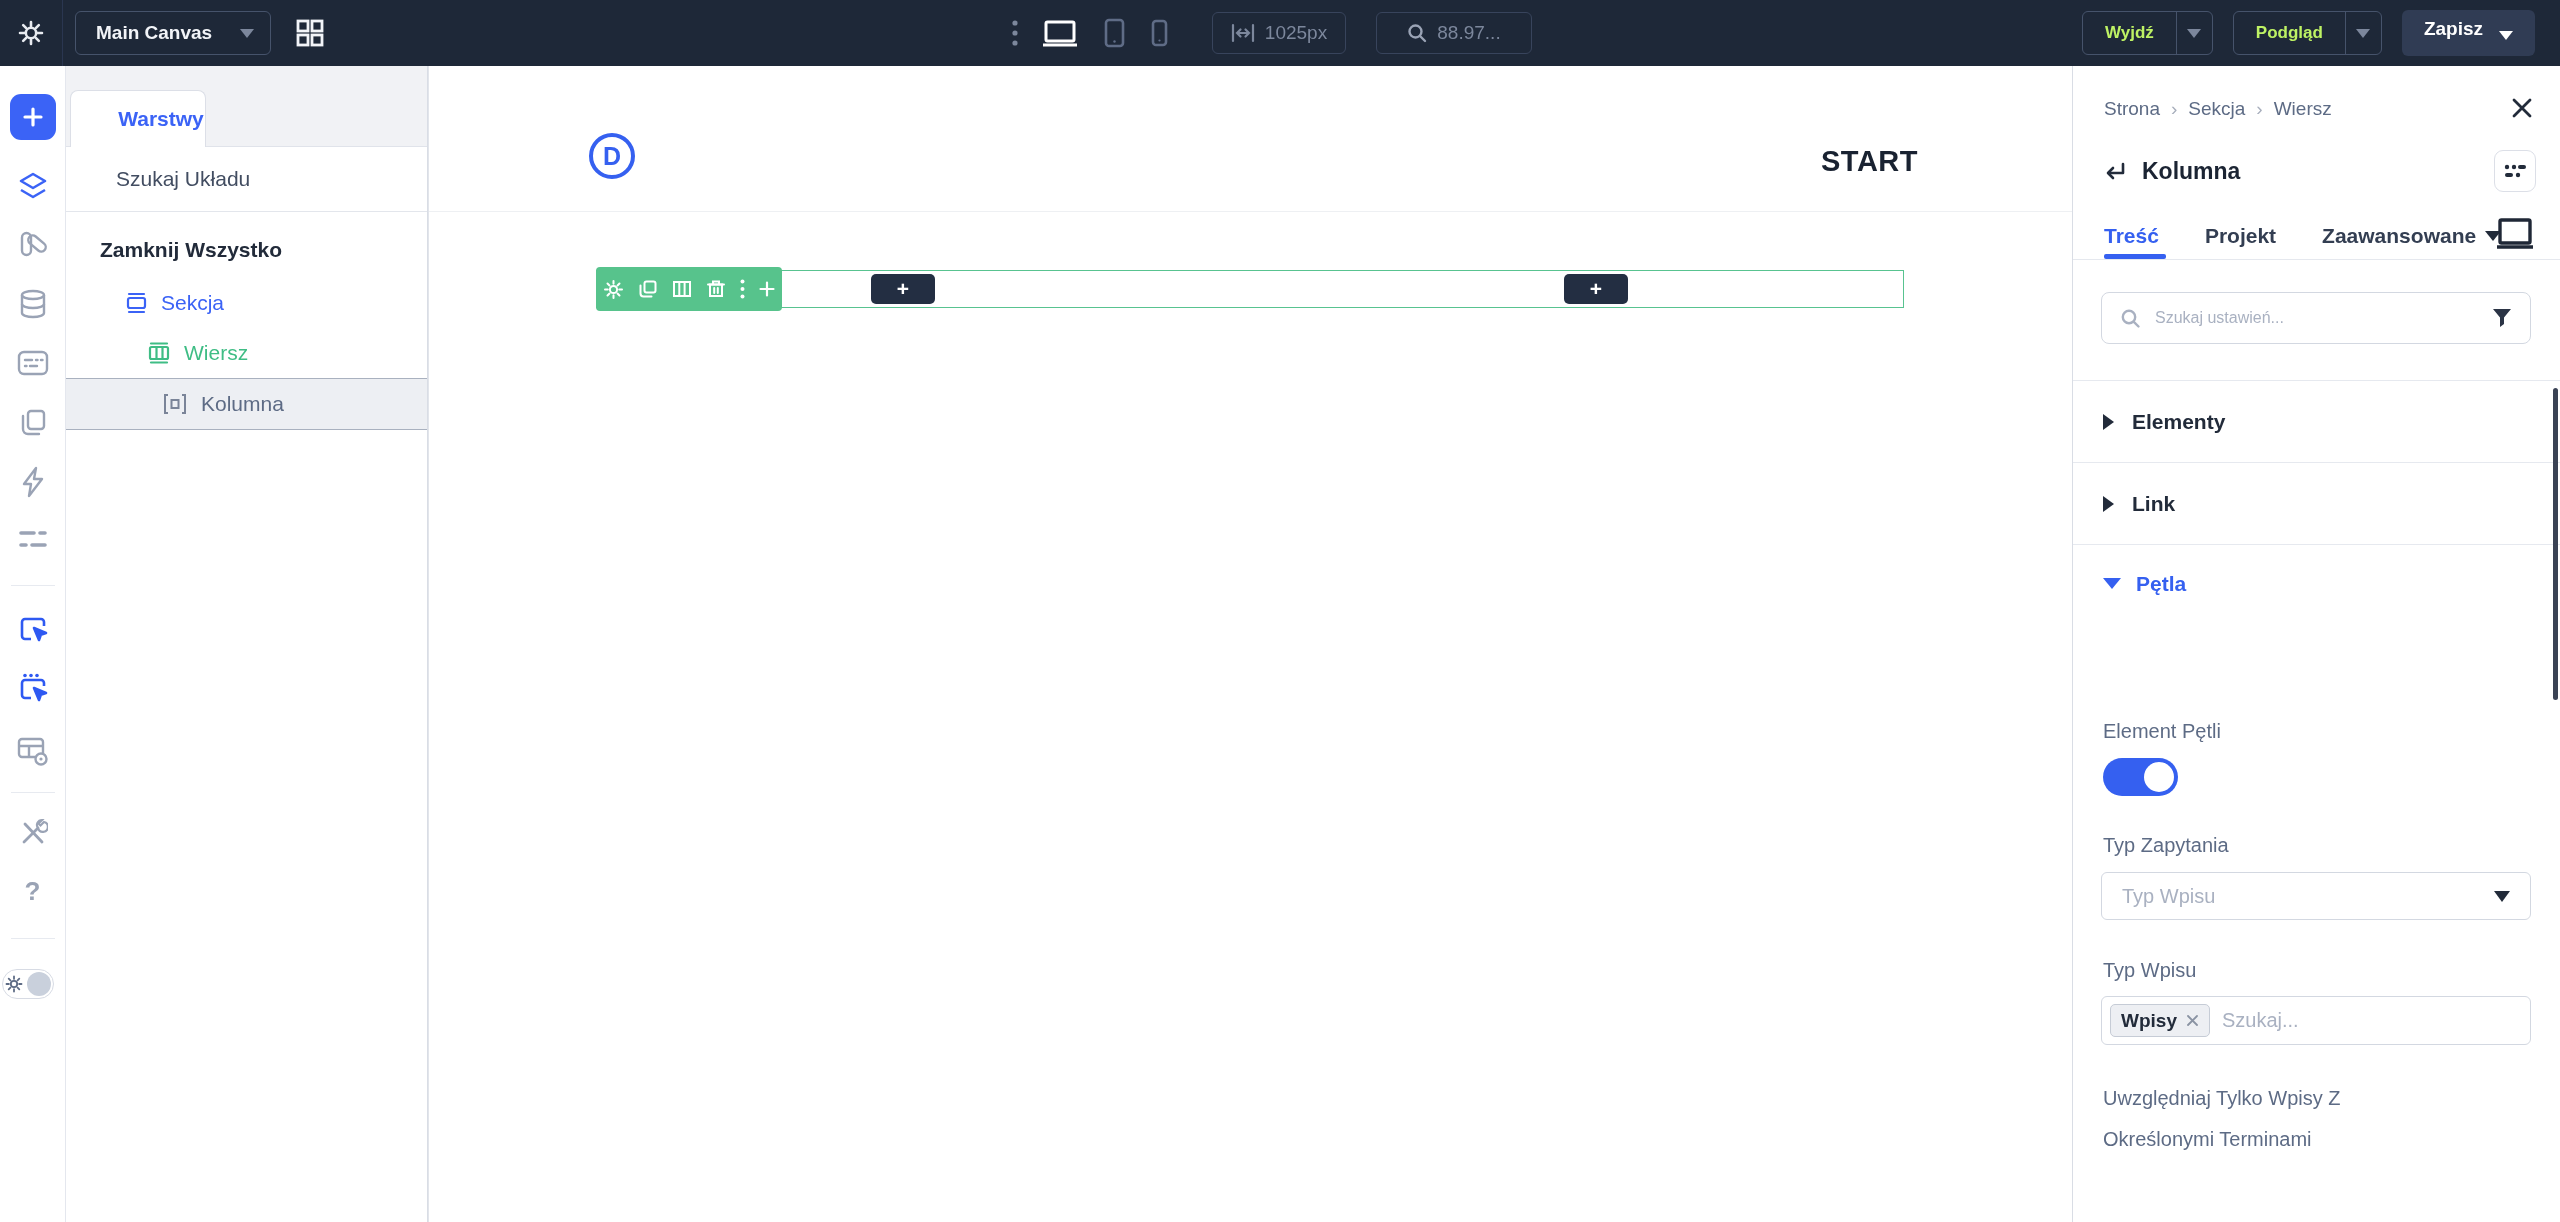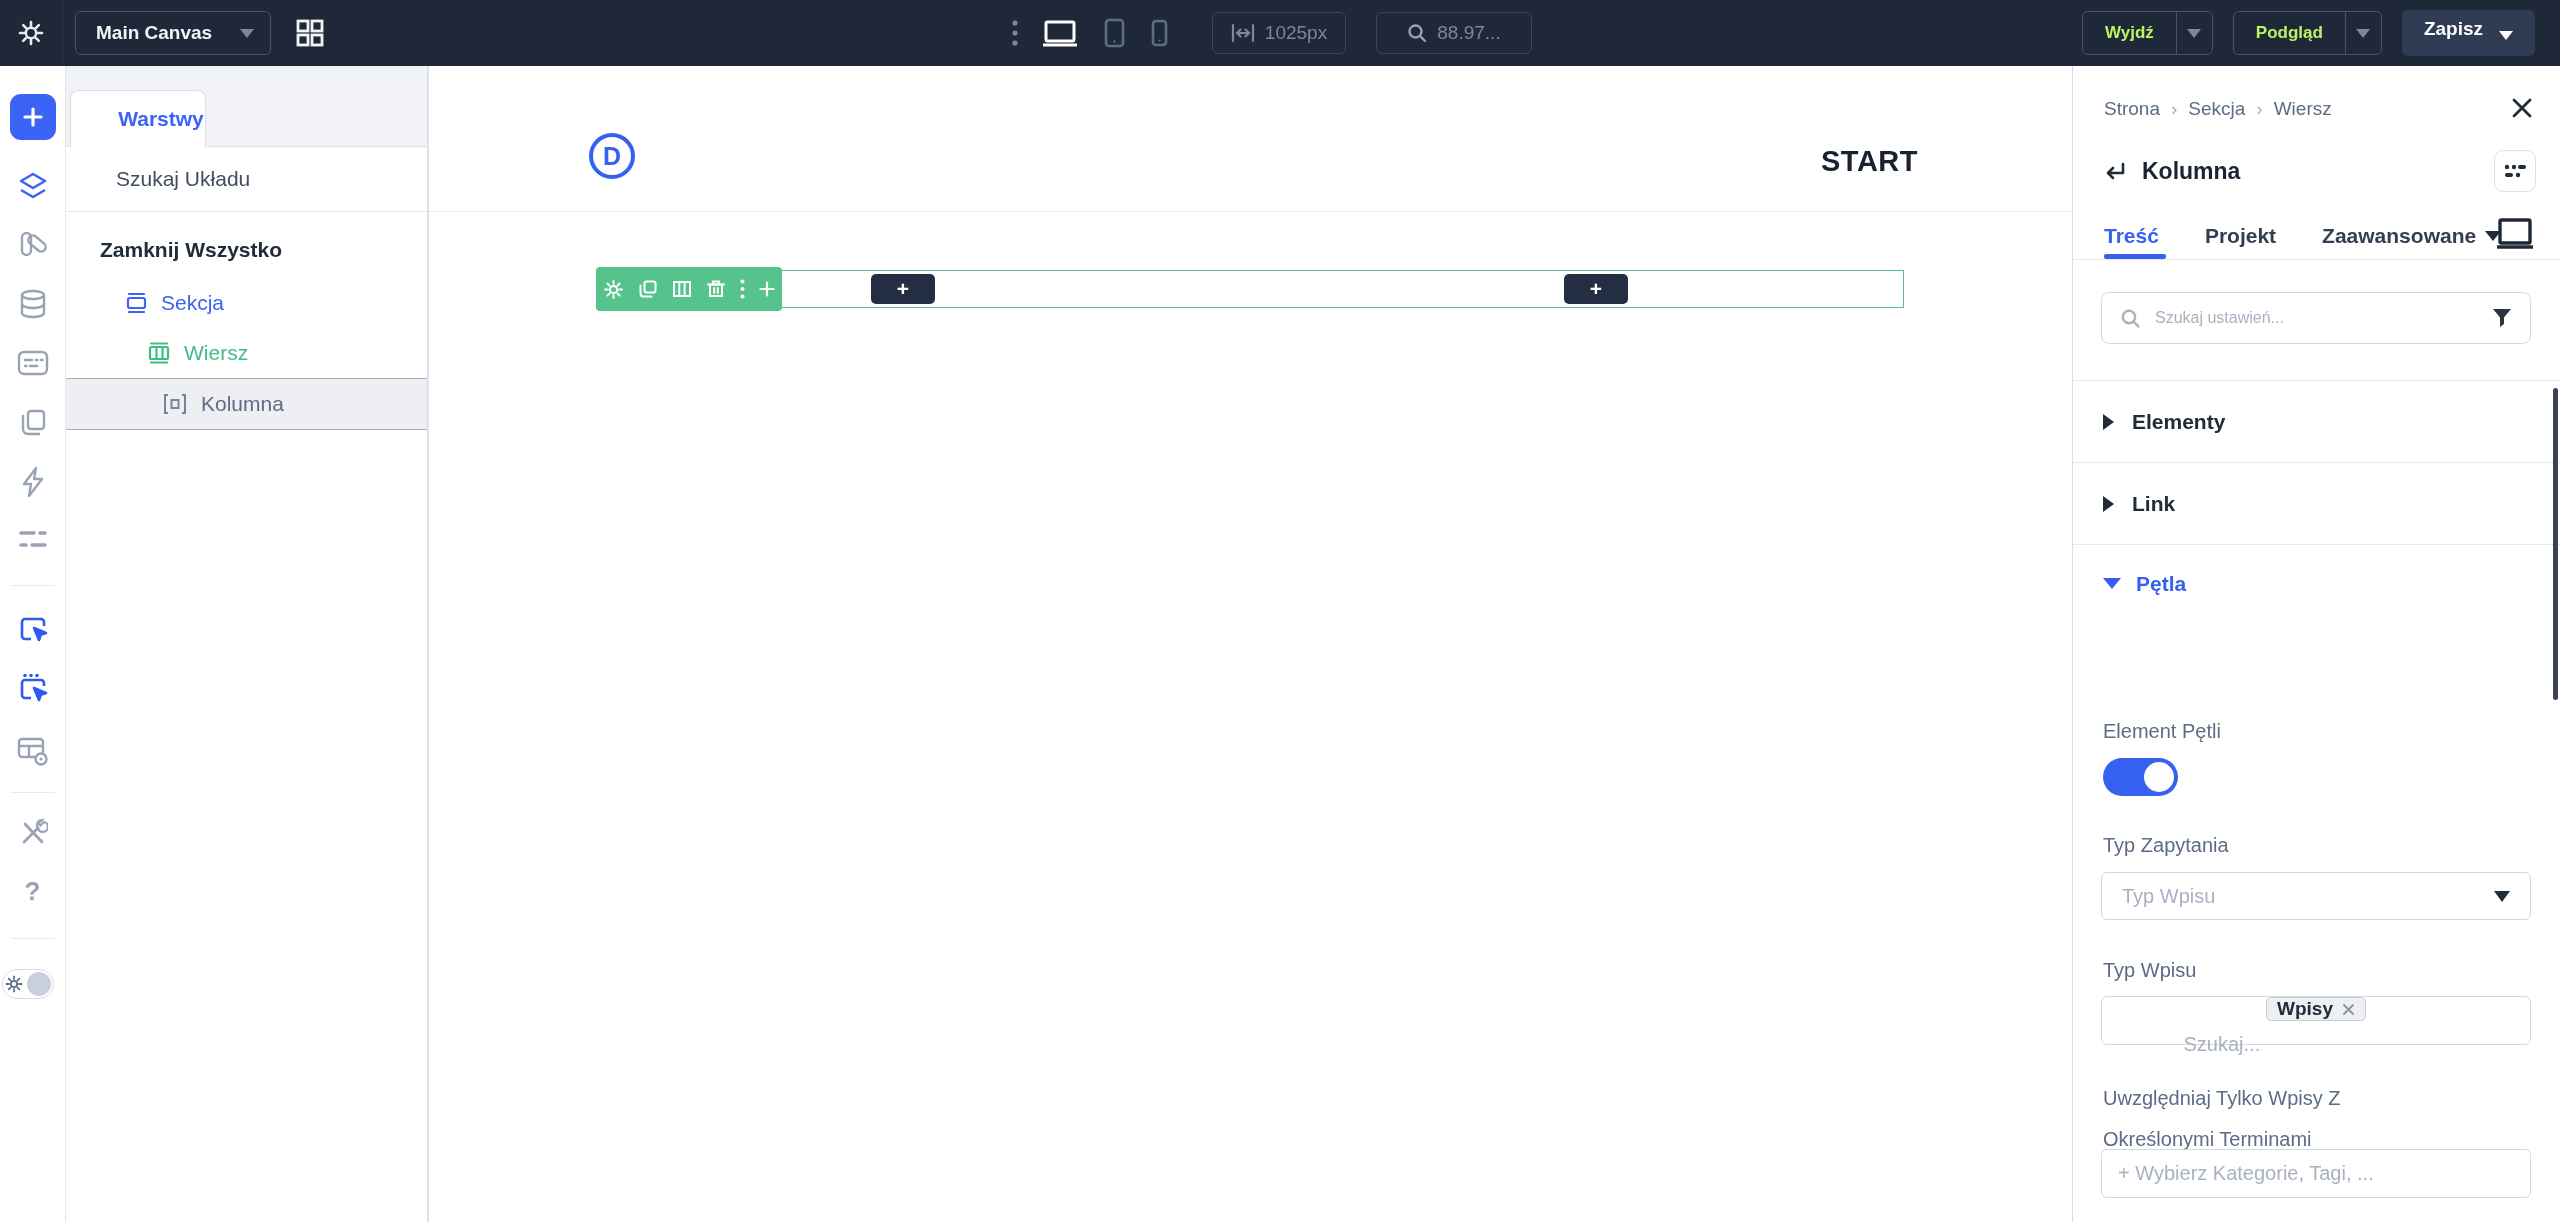--- a/index.html
+++ b/index.html
@@ -87,21 +87,21 @@
   .acc-label { font-size:21px; font-weight:700; color:#222b3a; }
   .loop-header { height:78px; border-top:1px solid #e6e9ef; display:flex; align-items:center; padding-left:30px; gap:15px; cursor:pointer; }
   .loop-caret { width:0; height:0; border-left:9px solid transparent; border-right:9px solid transparent; border-top:11px solid #3560f0; }
   .loop-title { font-size:21px; font-weight:700; color:#3560f0; }
   .fld-label { position:absolute; left:30px; font-size:20px; color:#5d6b85; }
   .toggle { position:absolute; left:30px; top:692px; width:75px; height:38px; border-radius:19px; background:#3560f0; cursor:pointer; }
   .toggle .knob { position:absolute; right:4px; top:4px; width:30px; height:30px; border-radius:50%; background:#fff; }
   .sp-select { position:absolute; left:28px; top:806px; width:430px; height:48px; border:1px solid #d3d8e1; border-radius:6px; display:flex; align-items:center; padding:0 20px; cursor:pointer; }
   .sp-select .ph { flex:1; font-size:20px; color:#a9b1c1; }
   .sp-select .tri-down { border-left-width:8px; border-right-width:8px; border-top:11px solid #222b3a; }
-  .sp-multiselect { position:absolute; left:28px; top:930px; width:430px; height:49px; border:1px solid #d3d8e1; border-radius:6px; display:flex; align-items:center; padding:0 8px; gap:12px;flex-direction:column; }
+  .sp-multiselect { position:absolute; left:28px; top:930px; width:430px; height:49px; border:1px solid #d3d8e1; border-radius:6px; display:flex; align-items:center; padding:0 8px; gap:12px; }
   .chip { height:33px; background:#edeff3; border:1px solid #c6ccd6; border-radius:5px; display:flex; align-items:center; gap:9px; padding:0 10px; }
   .chip-label { font-size:19px; font-weight:700; color:#222b3a; }
   .chip-x { cursor:pointer; }
   .sp-multiselect input { flex:1; font-size:20px; color:#424d61; }
   .sp-multiselect input::placeholder { color:#a9b1c1; opacity:1; }
   .terms-label { top:1012px; width:330px; line-height:41px; }
   .sp-terms { position:absolute; left:28px; top:1083px; width:430px; height:49px; border:1px solid #d3d8e1; border-radius:6px; display:flex; align-items:center; padding:0 16px; }
   .sp-terms input { flex:1; font-size:20px; color:#424d61; }
   .sp-terms input::placeholder { color:#a9b1c1; opacity:1; }
   .sp-scrollbar { position:absolute; right:2px; top:322px; width:5px; height:312px; background:#3b4355; border-radius:3px; cursor:pointer; }
@@ -467,18 +467,15 @@
       <span class="chip-x">
         <svg width="13" height="13" viewBox="0 0 13 13" stroke="#8a93a3" stroke-width="1.8" stroke-linecap="round">
             <path d="M2 2l9 9M11 2 2 11"></path>
           </svg>
       </span>
     </span>
     <input placeholder="Szukaj..." style="">
   </div>
 
   <div class="fld-label terms-label">Uwzględniaj Tylko Wpisy Z Określonymi Terminami</div>
-  <div class="sp-terms">
-    <input placeholder="+ Wybierz Kategorie, Tagi, ..." style="">
-  </div>
 
   <div class="sp-scrollbar"></div>
 </div>
 
 </body></html>

